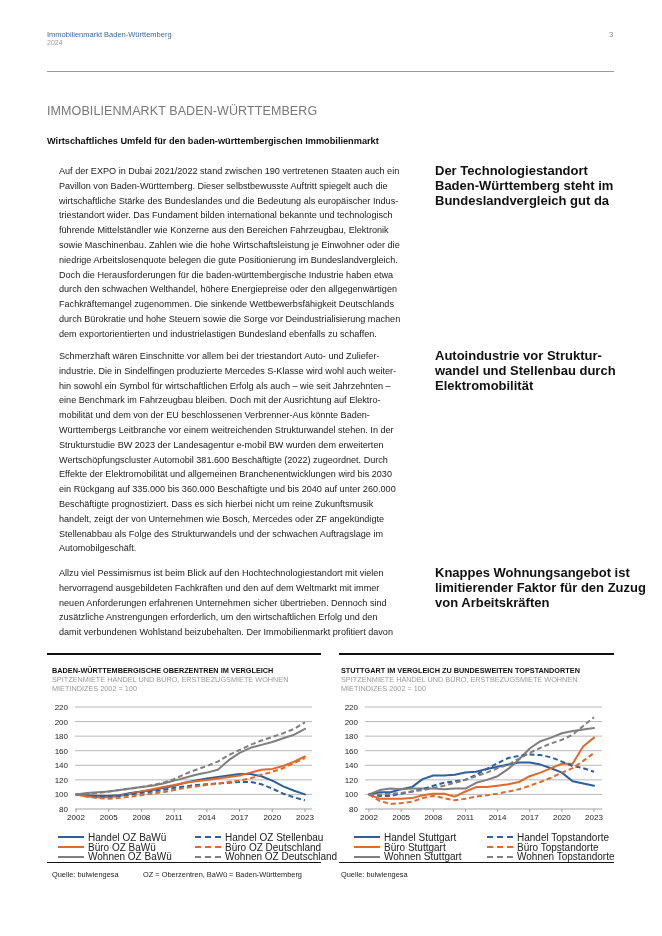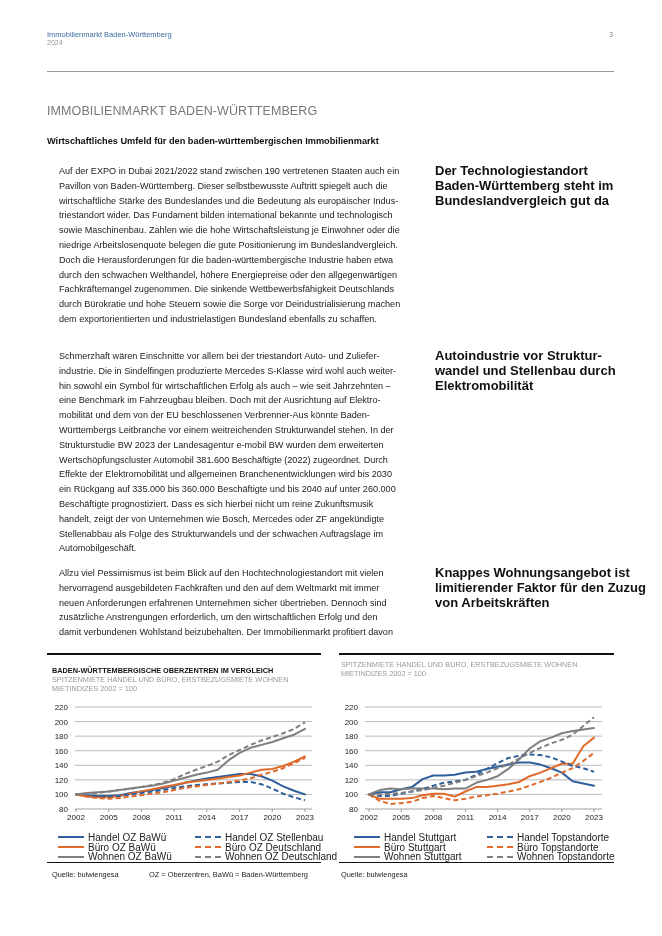--- a/index.html
+++ b/index.html
@@ -33,20 +33,21 @@
 <div class="hdr-rule"></div>
 
 <div class="section-title">IMMOBILIENMARKT BADEN-WÜRTTEMBERG</div>
 <div class="sub-title">Wirtschaftliches Umfeld für den baden-württembergischen Immobilienmarkt</div>
 
 <div class="para" style="top:164px">
   <span>Auf der EXPO in Dubai 2021/2022 stand zwischen 190 vertretenen Staaten auch ein</span>
   <span>Pavillon von Baden-Württemberg. Dieser selbstbewusste Auftritt spiegelt auch die</span>
   <span>wirtschaftliche Stärke des Bundeslandes und die Bedeutung als europäischer Indus-</span>
   <span>triestandort wider. Das Fundament bilden international bekannte und technologisch</span>
+  <span>führende Mittelständler wie Konzerne aus den Bereichen Fahrzeugbau, Elektronik</span>
   <span>sowie Maschinenbau. Zahlen wie die hohe Wirtschaftsleistung je Einwohner oder die</span>
   <span>niedrige Arbeitslosenquote belegen die gute Positionierung im Bundeslandvergleich.</span>
   <span>Doch die Herausforderungen für die baden-württembergische Industrie haben etwa</span>
   <span>durch den schwachen Welthandel, höhere Energiepreise oder den allgegenwärtigen</span>
   <span>Fachkräftemangel zugenommen. Die sinkende Wettbewerbsfähigkeit Deutschlands</span>
   <span>durch Bürokratie und hohe Steuern sowie die Sorge vor Deindustrialisierung machen</span>
   <span>dem exportorientierten und industrielastigen Bundesland ebenfalls zu schaffen.</span>
 </div>
 <div class="side" style="top:164px">
   <span>Der Technologiestandort</span>
@@ -138,24 +139,25 @@
 <div class="legend" style="left:58px;top:833px;width:270px;height:30px">
   <div class="item" style="left:0;top:0"><span class="sw" style="border-top:2px solid #2f5f9c"></span><span>Handel OZ BaWü</span></div>
   <div class="item" style="left:0;top:9.6px"><span class="sw" style="border-top:2px solid #e06a2a"></span><span>Büro OZ BaWü</span></div>
   <div class="item" style="left:0;top:19.2px"><span class="sw" style="border-top:2px solid #7f7f7f"></span><span>Wohnen OZ BaWü</span></div>
   <div class="item" style="left:137px;top:0"><span class="sw" style="border-top:2px dashed #2f5f9c"></span><span>Handel OZ Stellenbau</span></div>
   <div class="item" style="left:137px;top:9.6px"><span class="sw" style="border-top:2px dashed #e06a2a"></span><span>Büro OZ Deutschland</span></div>
   <div class="item" style="left:137px;top:19.2px"><span class="sw" style="border-top:2px dashed #7f7f7f"></span><span>Wohnen OZ Deutschland</span></div>
 </div>
 <div class="legend-rule" style="left:47px;top:862px;width:274px"></div>
 <div class="source" style="left:52px;top:870px">Quelle: bulwiengesa</div>
-<div class="source" style="left:149px;top:870px">OZ = Oberzentren, BaWü = Baden-Württemberg</div>
+<div class="source" style="left:143px;top:870px">OZ = Oberzentren, BaWü = Baden-Württemberg</div>
 
 <div class="chart-rule" style="left:339px;width:275px"></div>
 <div class="chart" style="left:341px">
+  <div class="c-title">STUTTGART IM VERGLEICH ZU BUNDESWEITEN TOPSTANDORTEN</div>
   <div class="c-sub">SPITZENMIETE HANDEL UND BÜRO, ERSTBEZUGSMIETE WOHNEN</div>
   <div class="c-sub">MIETINDIZES 2002 = 100</div>
 </div>
 <svg id="chart1" style="position:absolute;left:0;top:0" width="662" height="936">
     <text x="358" y="812" text-anchor="end" font-size="8" fill="#222" font-family="Liberation Sans, sans-serif">80</text>
     <line x1="365" x2="602" y1="794.4285714285714" y2="794.4285714285714" stroke="#a6a6a6" stroke-width="0.8"></line>
     <text x="358" y="797.4285714285714" text-anchor="end" font-size="8" fill="#222" font-family="Liberation Sans, sans-serif">100</text>
     <line x1="365" x2="602" y1="779.8571428571429" y2="779.8571428571429" stroke="#a6a6a6" stroke-width="0.8"></line>
     <text x="358" y="782.8571428571429" text-anchor="end" font-size="8" fill="#222" font-family="Liberation Sans, sans-serif">120</text>
     <line x1="365" x2="602" y1="765.2857142857143" y2="765.2857142857143" stroke="#a6a6a6" stroke-width="0.8"></line>

